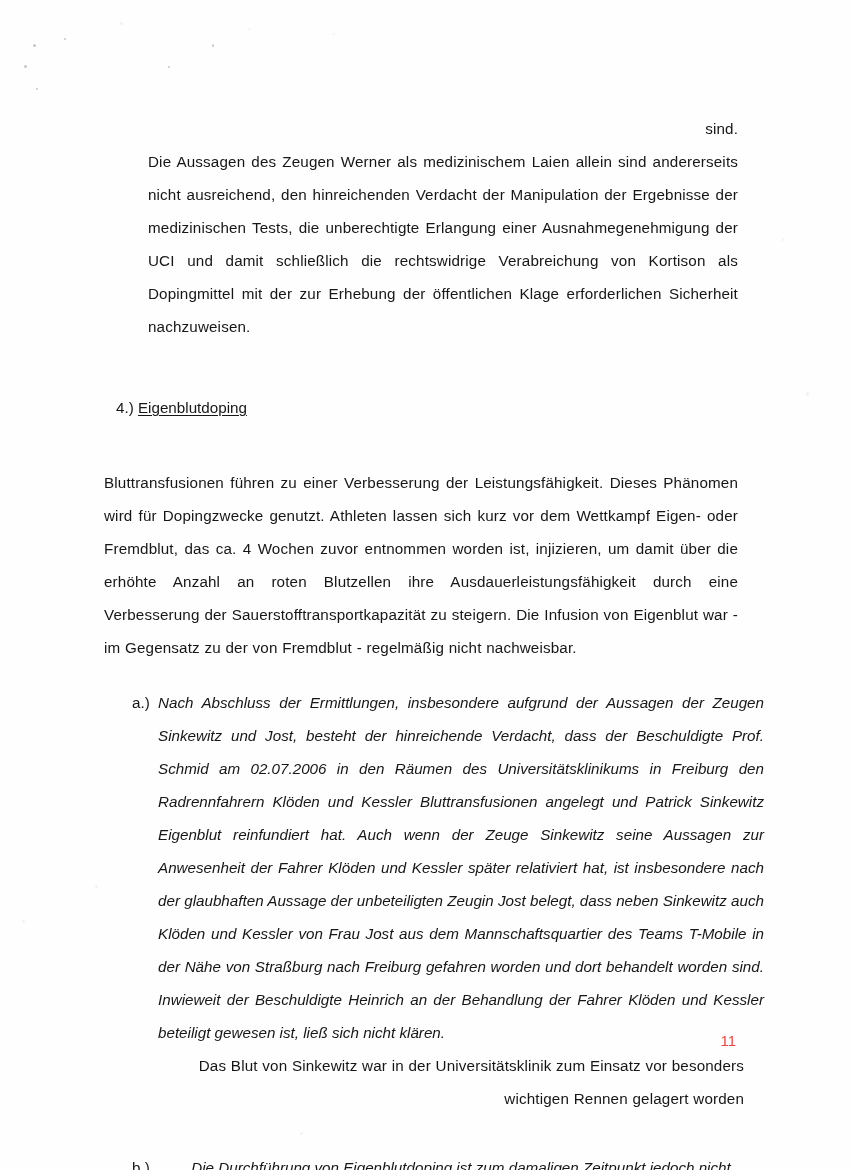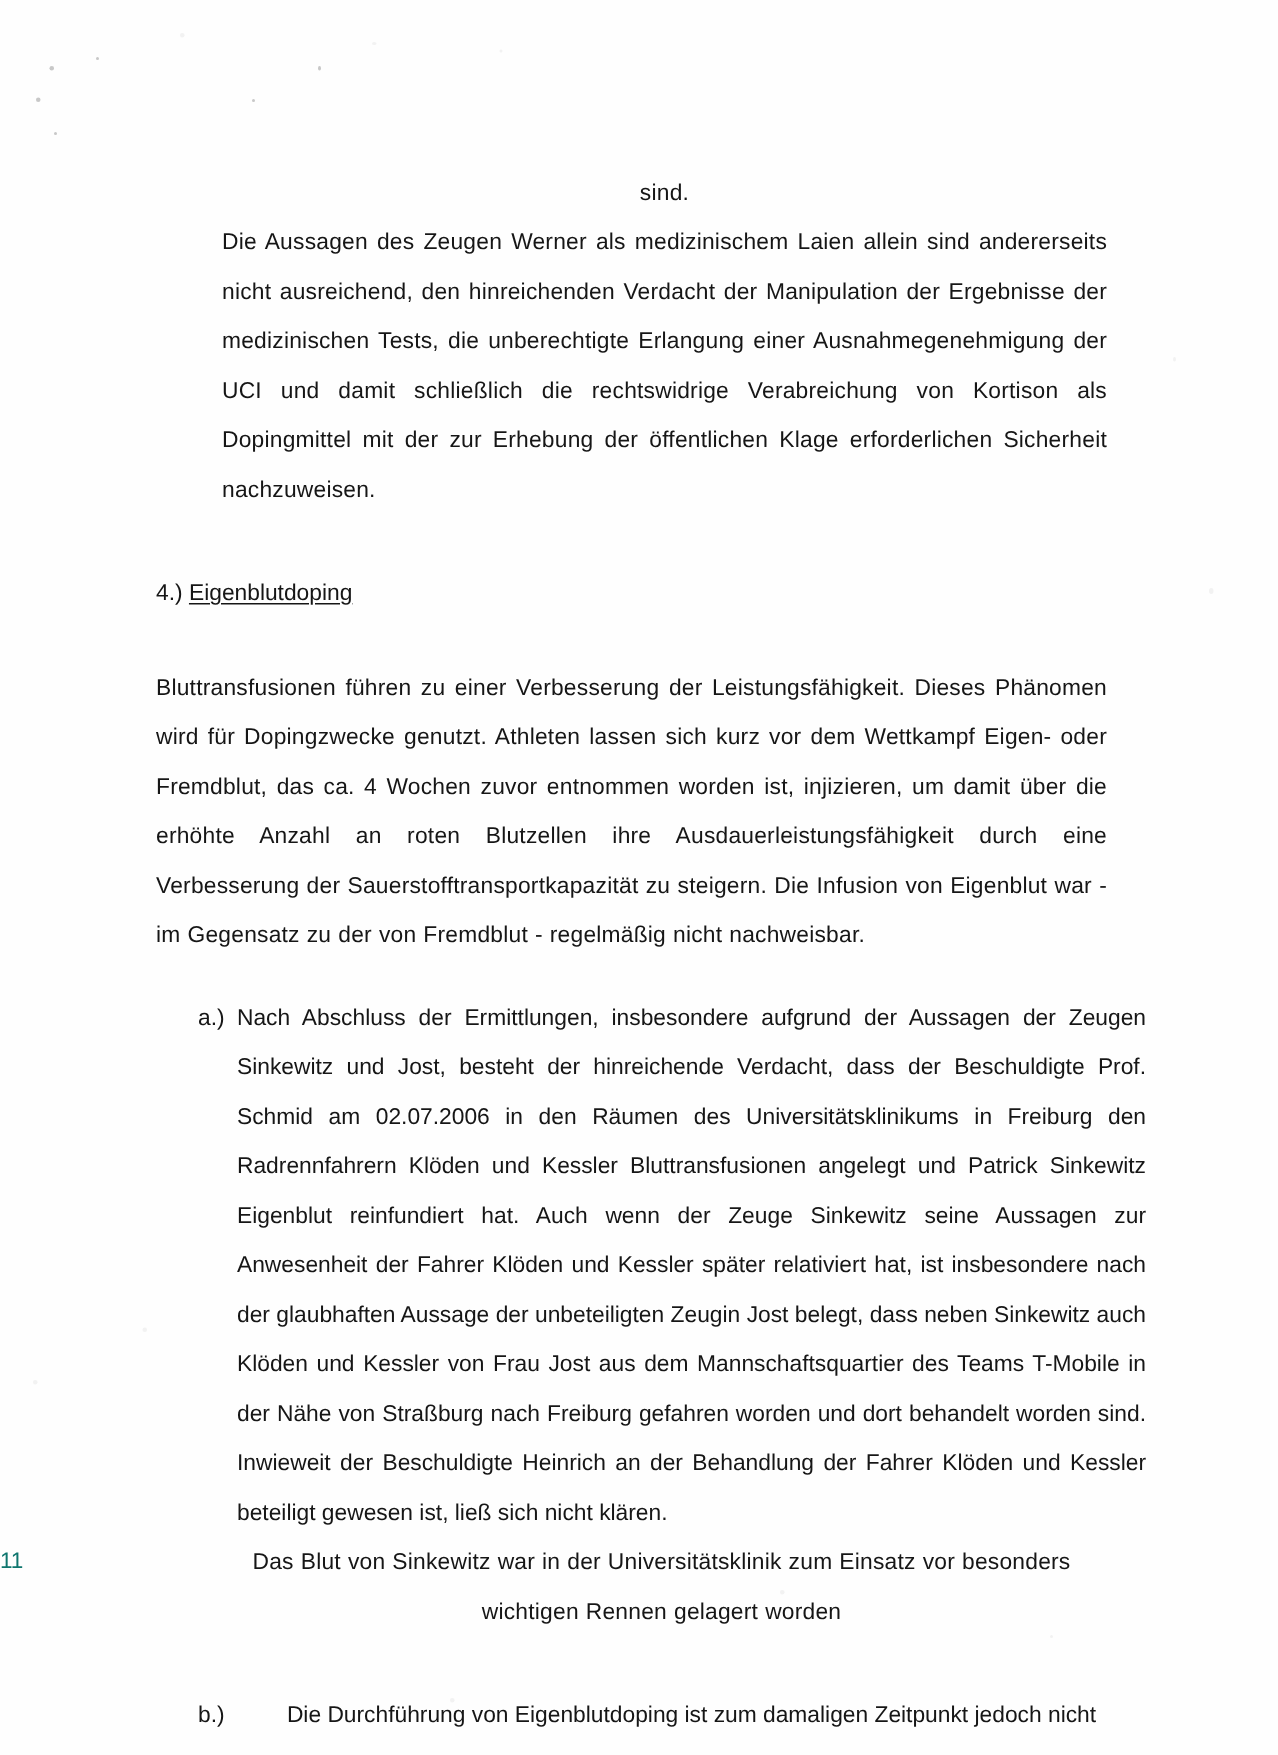--- a/index.html
+++ b/index.html
@@ -36,33 +36,33 @@
 
   .para {
     font-size: 15.2px;
     line-height: 33px;
     color: #161616;
     text-align: justify;
     margin: 0;
     letter-spacing: 0.01em;
     word-spacing: 0.02em;
   }
-  .para.nojust { text-align: center; }
+  .para.nojust { text-align: right; }
 
   
   .block-top {
     margin-left: 44px;
     width: 590px;
   }
 
   .heading {
     font-size: 15.2px;
     line-height: 33px;
     color: #161616;
-    margin: 0;
+    margin: 12px;
     white-space: nowrap;
   }
   .heading .num { text-decoration: none; }
   .heading .title { text-decoration: underline; text-underline-offset: 2px; }
 
   .spacer-sm { height: 22px; }
   .spacer-md { height: 30px; }
   .spacer-lg { height: 36px; }
 
   
@@ -78,36 +78,38 @@
     top: 0;
     font-size: 15.2px;
     line-height: 33px;
     color: #161616;
   }
   .listitem .body {
     font-size: 15.2px;
     line-height: 33px;
     color: #161616;
     text-align: justify;
+    font-style: italic;
   }
   .listitem .body.nojust { text-align: center; }
 
   
   .subpara {
     margin-left: 34px;
     width: 606px;
   }
 
   .pagenum {
     position: absolute;
     left: 0;
     top: 1032px;
     width: 736px;
+    text-align: right;
     font-size: 15px;
-    color: #0f766e;
+    color: #ef4444;
   }
 </style>
 </head>
 <body>
 
 <div class="page">
 
   <div class="speck" style="left:33px;  top:44px;  width:3px; height:3px;"></div>
   <div class="speck" style="left:64px;  top:38px;  width:2px; height:2px;"></div>
   <div class="speck" style="left:24px;  top:65px;  width:3px; height:3px;"></div>

